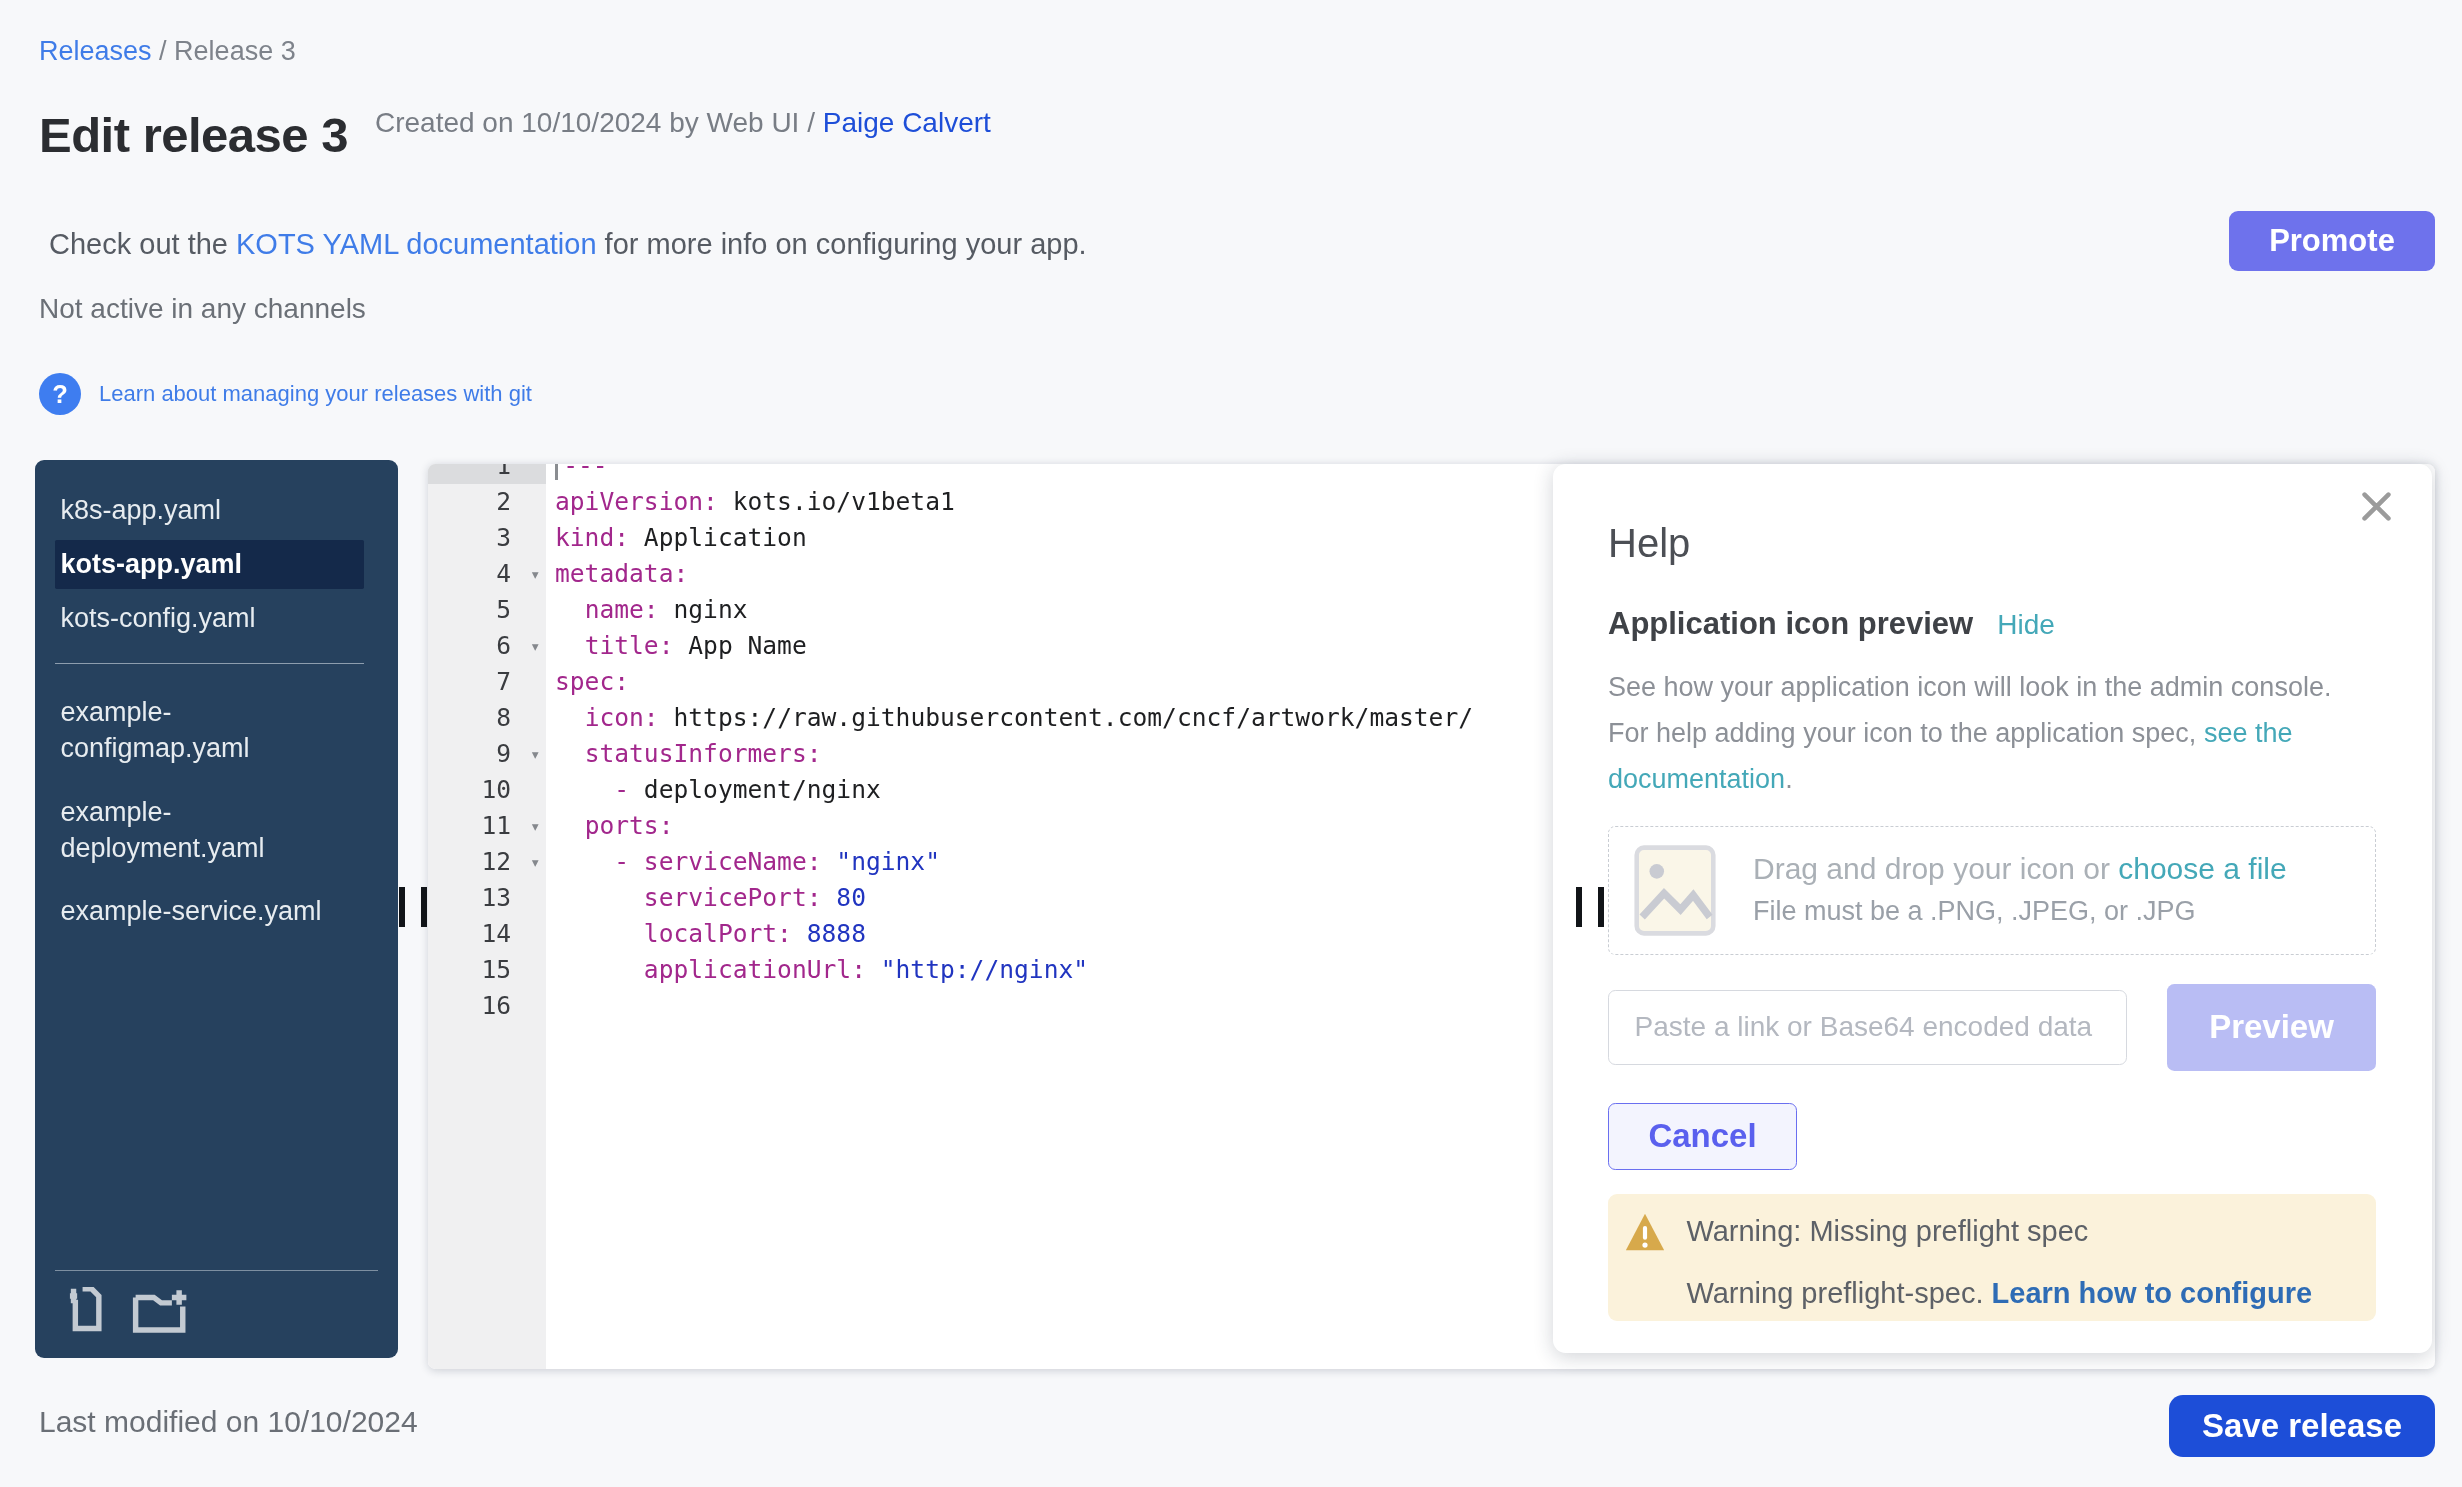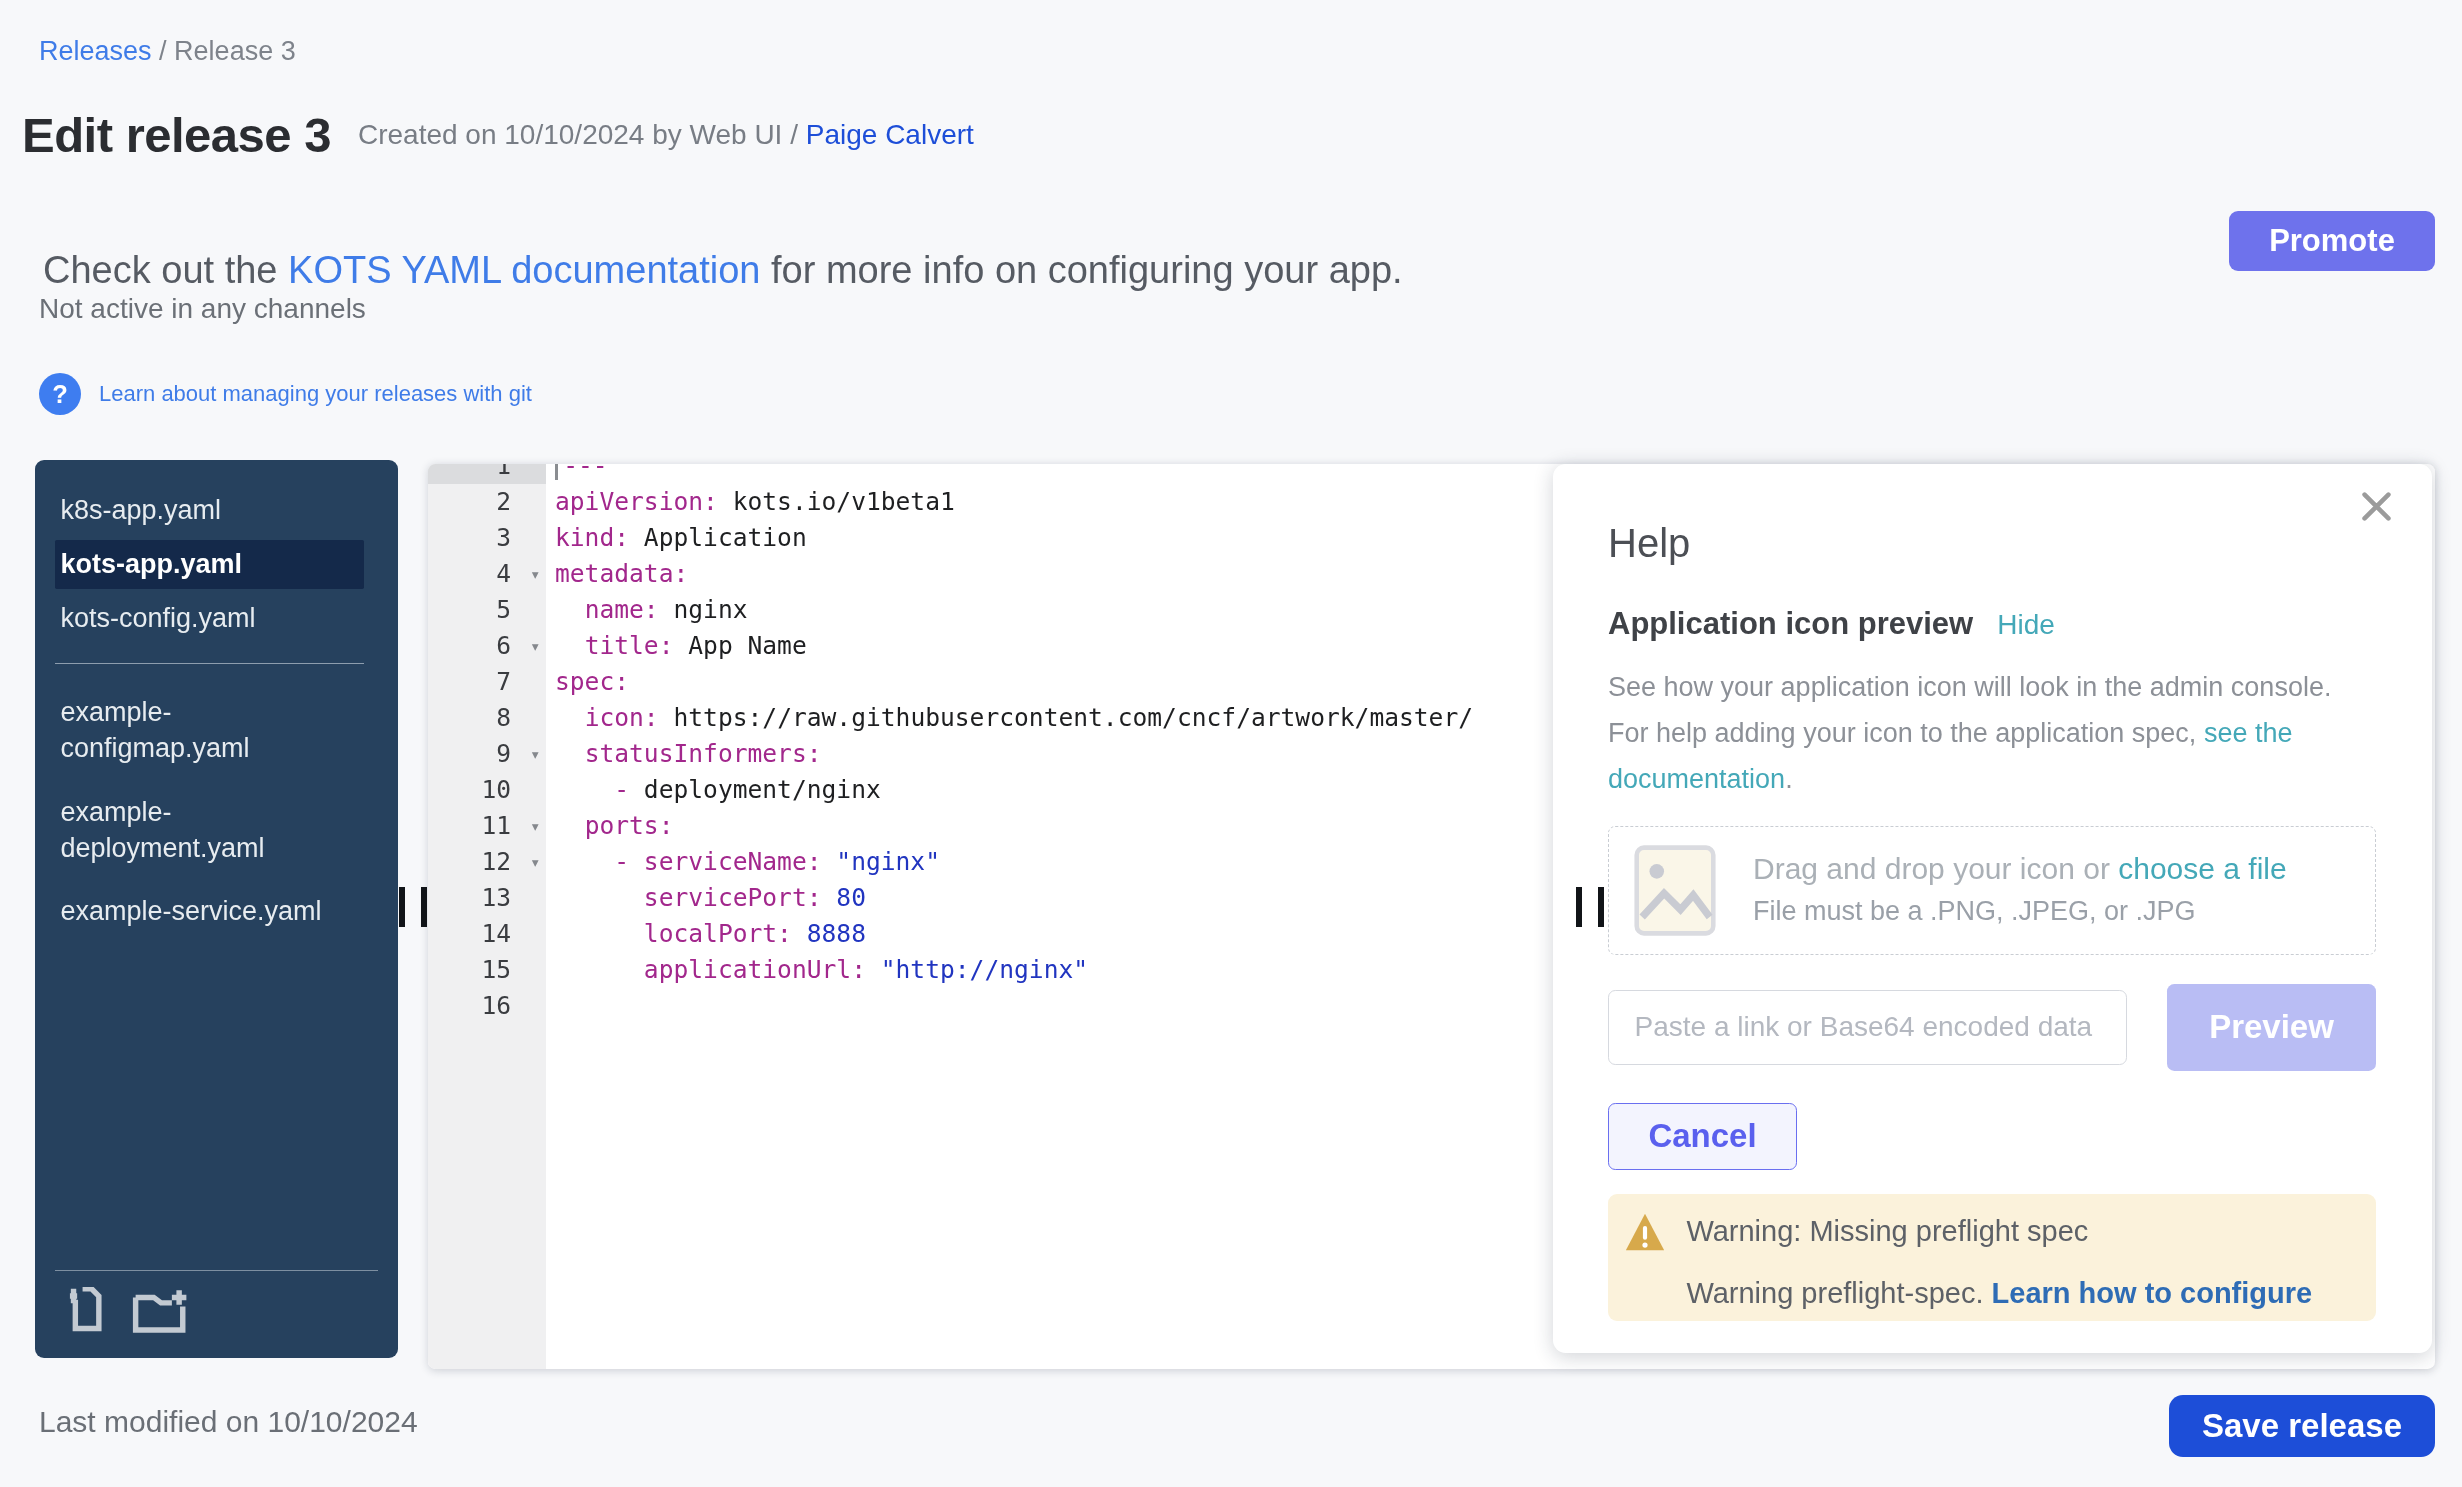--- a/index.html
+++ b/index.html
@@ -6,26 +6,26 @@
   html,body { width:2462px; height:1488px; overflow:hidden; }
   body { font-family:"Liberation Sans","DejaVu Sans",sans-serif; background:#f7f8fa; position:relative; color:#565b63; }
 
   .page { position:absolute; inset:0; }
 
   
   .breadcrumb { position:absolute; left:39px; top:36px; font-size:27px; }
   .breadcrumb a { color:#3f7ce8; text-decoration:none; }
   .breadcrumb .crumb-sep, .breadcrumb .crumb-current { color:#7e838b; }
 
-  .title-row { position:absolute; left:22px; top:107px; display:flex; align-items:center; }
+  .title-row { position:absolute; left:39px; top:107px; display:flex; align-items:flex-start; }
   .page-title { font-size:49px; font-weight:700; color:#2b2d31; letter-spacing:-0.5px; }
   .created-meta { font-size:28px; color:#787d85; margin-left:27px; }
   .created-meta a { color:#1d4ed8; text-decoration:none; }
 
-  .doc-line { position:absolute; left:43px; top:228px; font-size:38px; color:#565b63;margin-top:21px; }
+  .doc-line { position:absolute; left:49px; top:228px; font-size:29px; color:#565b63; }
   .doc-line a { color:#3f7ce8; text-decoration:none; }
 
   .promote-btn { position:absolute; left:2229px; top:211px; width:206px; height:60px;
     background:#6e72ec; color:#fff; font-size:31px; font-weight:700; border:none; border-radius:9px;
     font-family:inherit; cursor:pointer; }
 
   .channel-status { position:absolute; left:39px; top:293px; font-size:28px; color:#6b7077; }
 
   .git-row { position:absolute; left:39px; top:373px; display:flex; align-items:center; gap:18px; }
   .question-icon { width:42px; height:42px; border-radius:50%; background:#3e7df0; color:#fff;

